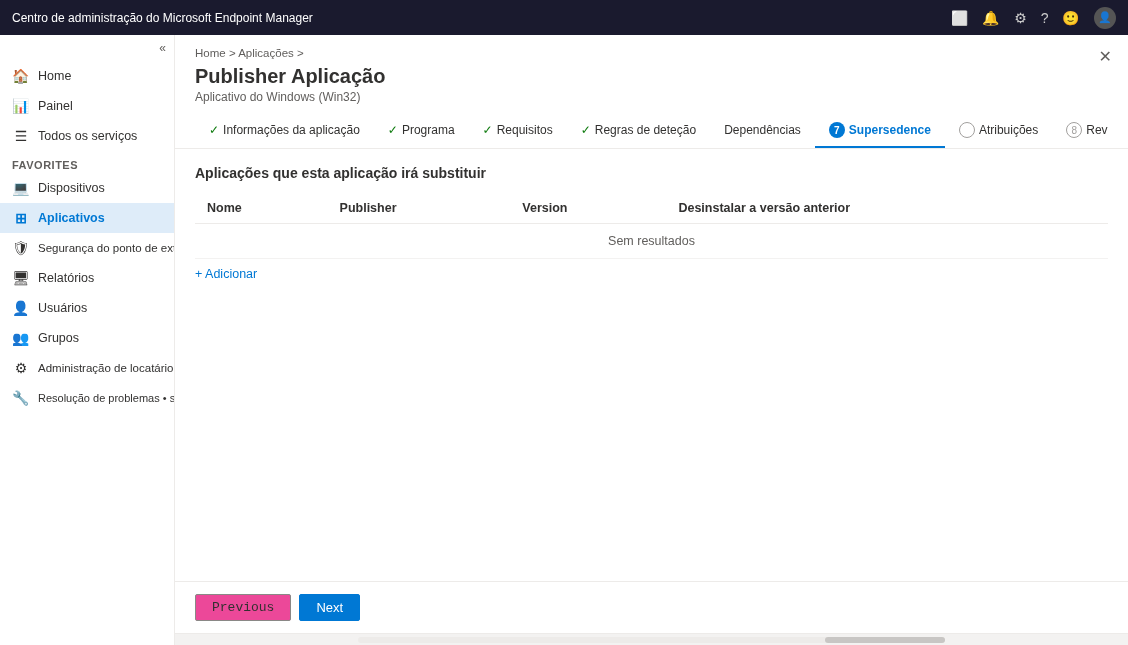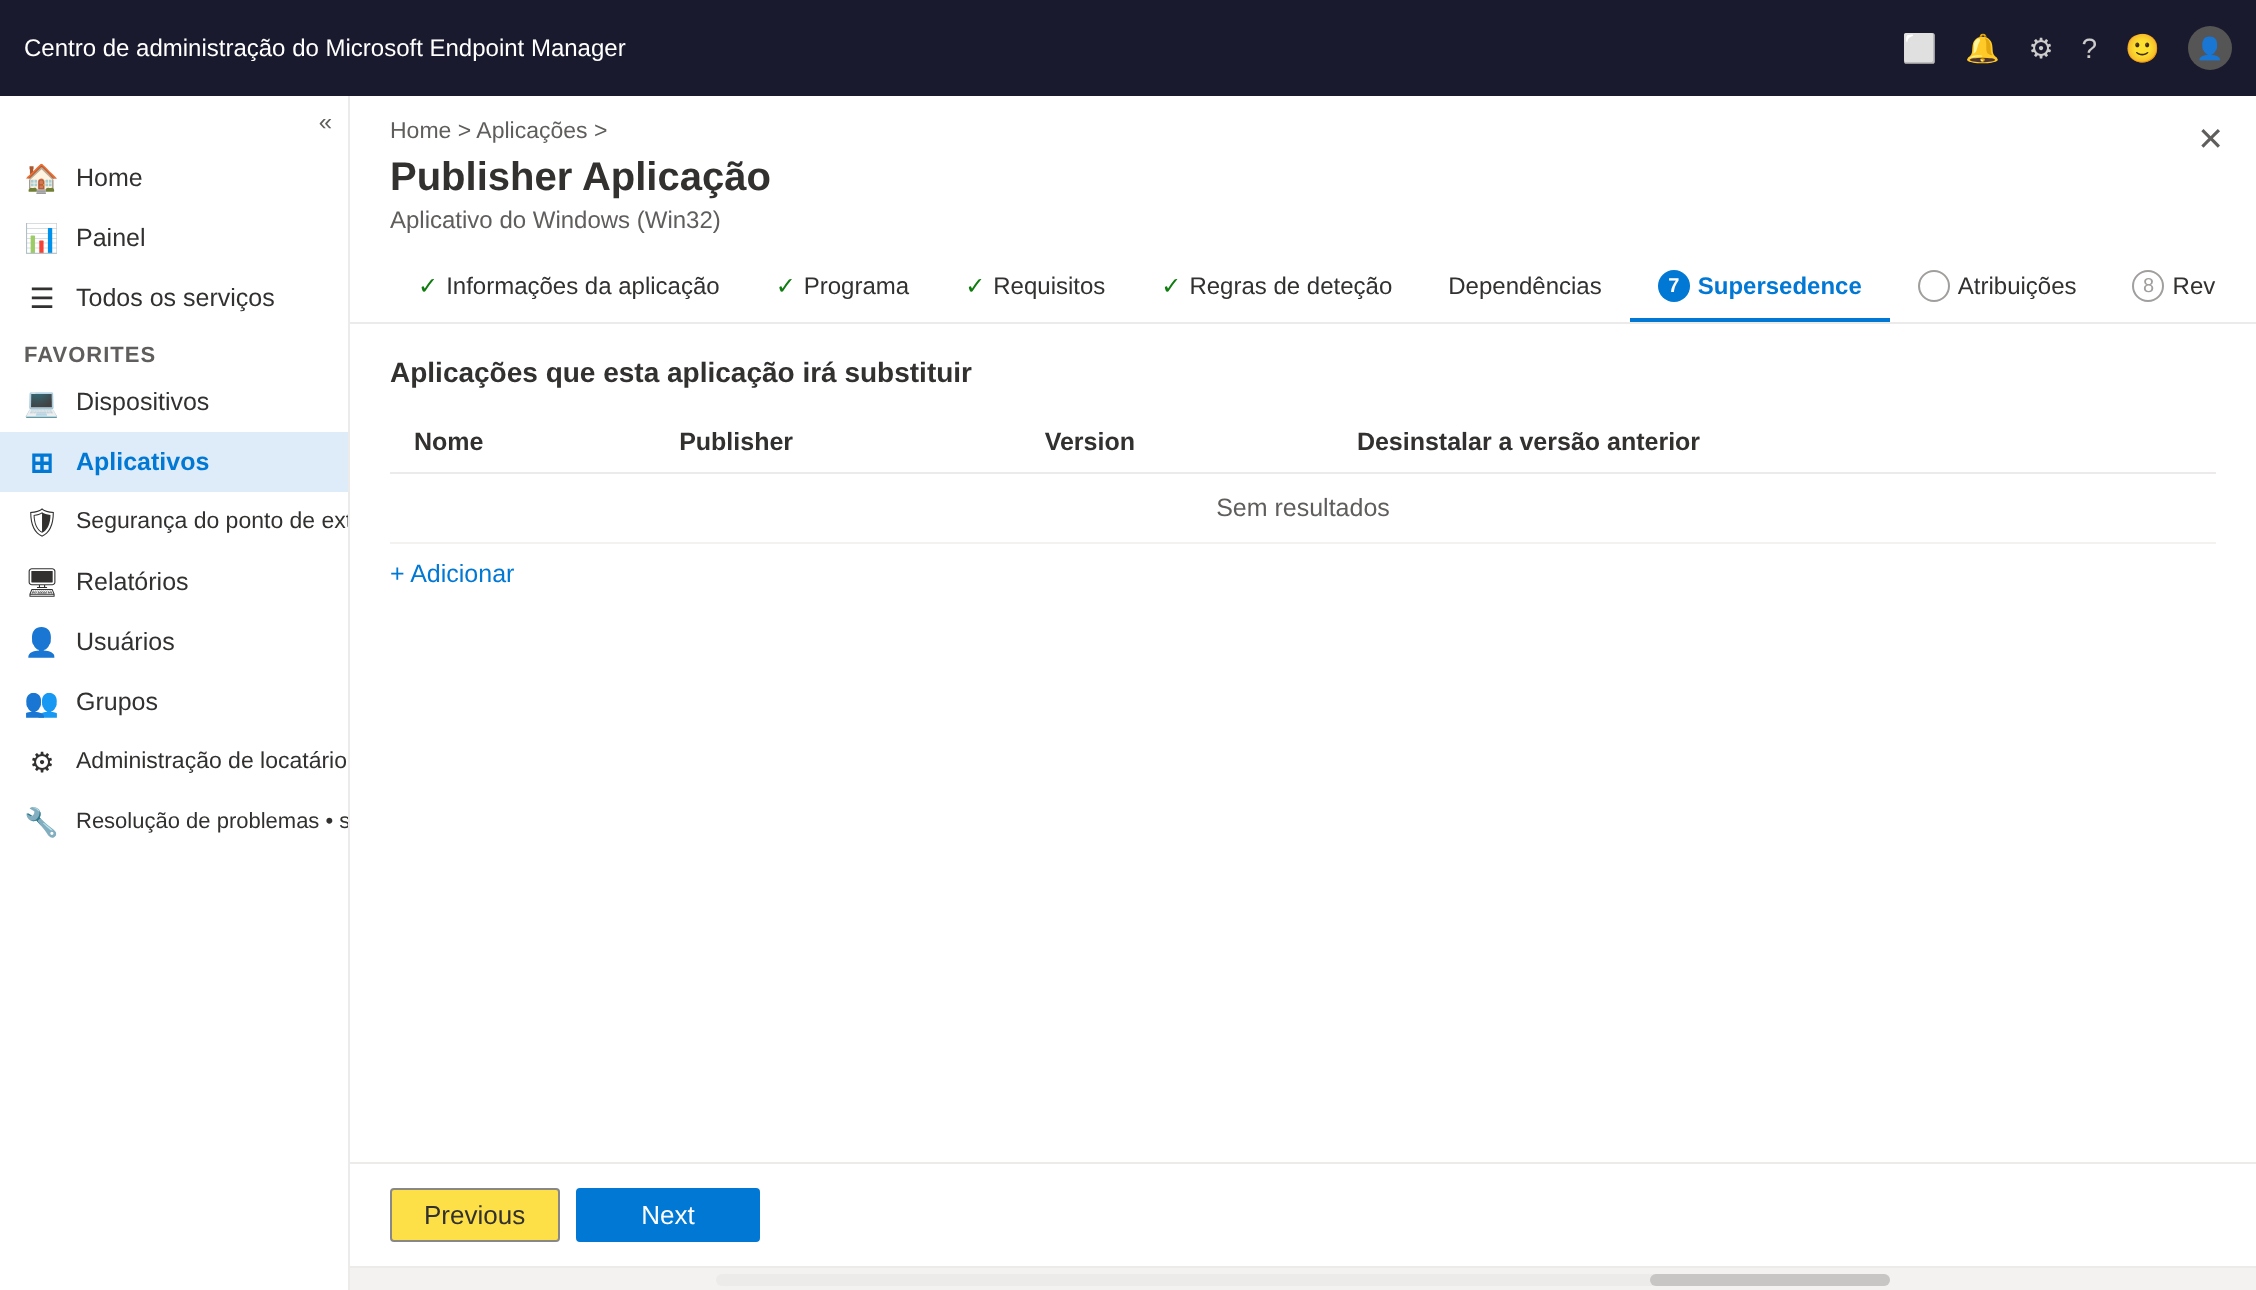--- a/index.html
+++ b/index.html
@@ -4,21 +4,21 @@
   <style>
     * { box-sizing: border-box; margin: 0; padding: 0; }
     body { font-family: 'Segoe UI', sans-serif; font-size: 13px; background: #f3f2f1; display: flex; flex-direction: column; height: 645px; overflow: hidden; }
 
     
     .topbar {
       background: #1a1a2e;
       color: #fff;
       display: flex;
       align-items: center;
-      height: 48px;
+      height: 35px;
       padding: 0 12px;
       flex-shrink: 0;
     }
     .topbar-title { font-size: 12px; flex: 1; }
     .topbar-icons { display: flex; gap: 14px; align-items: center; }
     .topbar-icon { color: #ccc; font-size: 14px; cursor: pointer; }
 
     
     .main-layout { display: flex; flex: 1; overflow: hidden; }
 
@@ -218,28 +218,29 @@
       padding: 12px 20px;
       background: #fff;
       border-top: 1px solid #edebe9;
       display: flex;
       gap: 8px;
       flex-shrink: 0;
     }
     .btn-secondary {
       padding: 5px 16px;
       border: 1px solid #8a8886;
-      background: #fde047;
+      background: #ec4899;
       color: #323130;
       font-size: 13px;
       cursor: pointer;
       border-radius: 2px;
+      font-family: Liberation Mono, monospace;
     }
     .btn-primary {
-      padding: 5px 32px;
+      padding: 5px 16px;
       border: 1px solid #0078d4;
       background: #0078d4;
       color: #fff;
       font-size: 13px;
       cursor: pointer;
       border-radius: 2px;
     }
 
     
     .bottom-scroll {

